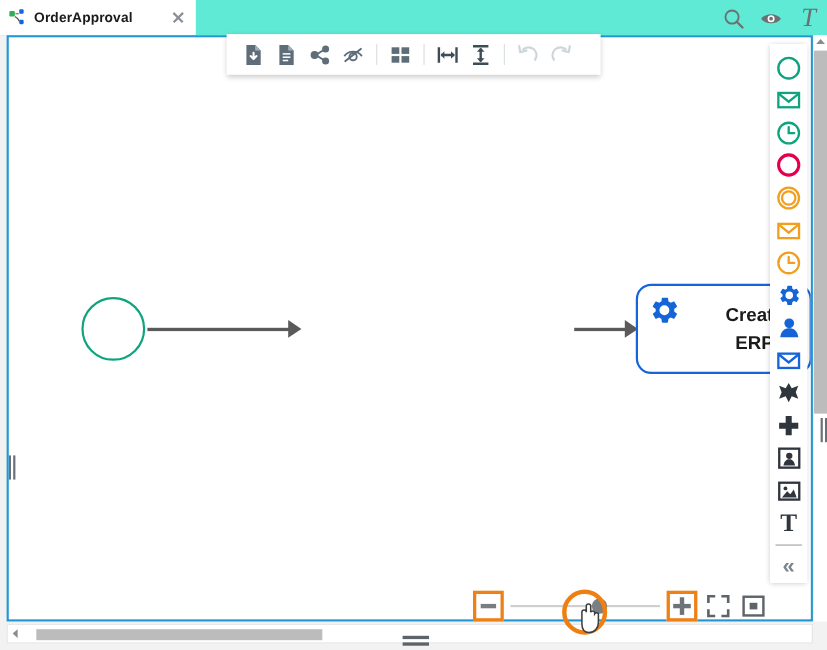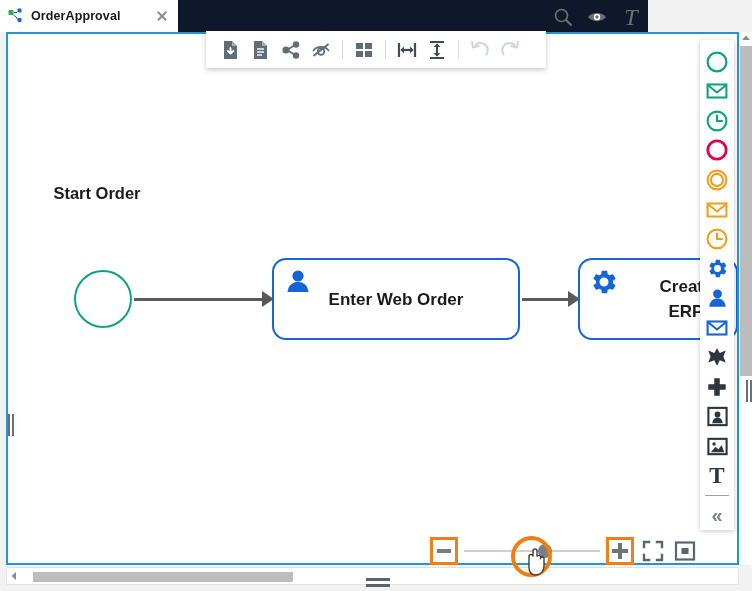--- a/index.html
+++ b/index.html
@@ -5,21 +5,21 @@
   html,body{margin:0;padding:0;}
   body{
     width:752px;height:591px;overflow:hidden;
     background:#f1f1f1;
     font-family:"Liberation Sans", sans-serif;
     position:relative;
   }
   .app{position:absolute;inset:0;background:#f2f2f2;}
 
   
-  .tabbar{position:absolute;left:0;top:0;width:648px;height:32px;background:#0f172a;}
+  .tabbar{position:absolute;left:0;top:0;width:752px;height:32px;background:#5eead4;}
   .tab{position:absolute;left:0;top:0;width:178px;height:32px;background:#ffffff;
        display:flex;align-items:center;box-sizing:border-box;padding:0 8px;}
   .tab-icon{width:16px;height:16px;position:relative;flex:0 0 16px;margin-right:7px;}
   .tab-title{font-size:12.5px;font-weight:bold;color:#1a1a1a;letter-spacing:0.1px;
              white-space:nowrap;flex:1;}
   .tab-close{width:16px;height:16px;position:relative;flex:0 0 16px;cursor:pointer;}
   .tab-close:before,.tab-close:after{content:"";position:absolute;left:2px;top:7px;
        width:12px;height:1.6px;background:#8a8f94;}
   .tab-close:before{transform:rotate(45deg);}
   .tab-close:after{transform:rotate(-45deg);}
@@ -140,39 +140,29 @@
         </svg>
       </span>
       <span class="ti" style="font-family:'Liberation Serif',serif;font-style:italic;font-size:24px;display:flex;align-items:center;justify-content:center;">T</span>
     </div>
   </div>
 
   <div class="canvas-wrap">
     <div class="canvas">
 
       <div class="proc-title">
-        <div>Start Order</div>
       </div>
 
       <div class="start-ev"></div>
 
       <div class="arrow arrow1">
         <span class="ln"></span>
           <span class="hd"></span>
       </div>
 
-      <div class="task task1">
-        <span class="task-ico">
-          <svg width="30" height="30" viewBox="0 0 30 30">
-            <circle cx="15" cy="9" r="5.6" fill="#1565d8"></circle>
-            <path d="M4.5 25 C5.5 17.5 10 15 15 15 C20 15 24.5 17.5 25.5 25 Z" fill="#1565d8"></path>
-          </svg>
-        </span>
-        <span class="task-label">Enter Web Order</span>
-      </div>
 
       <div class="arrow arrow2">
         <span class="ln"></span>
           <span class="hd"></span>
       </div>
 
       <div class="task task2">
         <span class="task-ico">
           <svg width="30" height="30" viewBox="0 0 24 24">
             <path fill="#1565d8" d="M19.1 12.9a7.6 7.6 0 0 0 .07-.9 7.6 7.6 0 0 0-.07-.9l1.9-1.5a.45.45 0 0 0 .11-.58l-1.8-3.1a.45.45 0 0 0-.55-.2l-2.24.9a6.6 6.6 0 0 0-1.56-.9l-.34-2.38a.44.44 0 0 0-.44-.38h-3.6a.44.44 0 0 0-.44.38l-.34 2.38a6.9 6.9 0 0 0-1.56.9l-2.24-.9a.44.44 0 0 0-.55.2l-1.8 3.1a.44.44 0 0 0 .11.58l1.9 1.5a7.3 7.3 0 0 0 0 1.8l-1.9 1.5a.45.45 0 0 0-.11.58l1.8 3.1c.11.2.35.27.55.2l2.24-.9c.47.36.98.66 1.56.9l.34 2.38c.03.22.22.38.44.38h3.6c.22 0 .41-.16.44-.38l.34-2.38a6.9 6.9 0 0 0 1.56-.9l2.24.9c.2.08.44 0 .55-.2l1.8-3.1a.45.45 0 0 0-.11-.58ZM12 15.6A3.6 3.6 0 1 1 12 8.4a3.6 3.6 0 0 1 0 7.2Z"></path>

